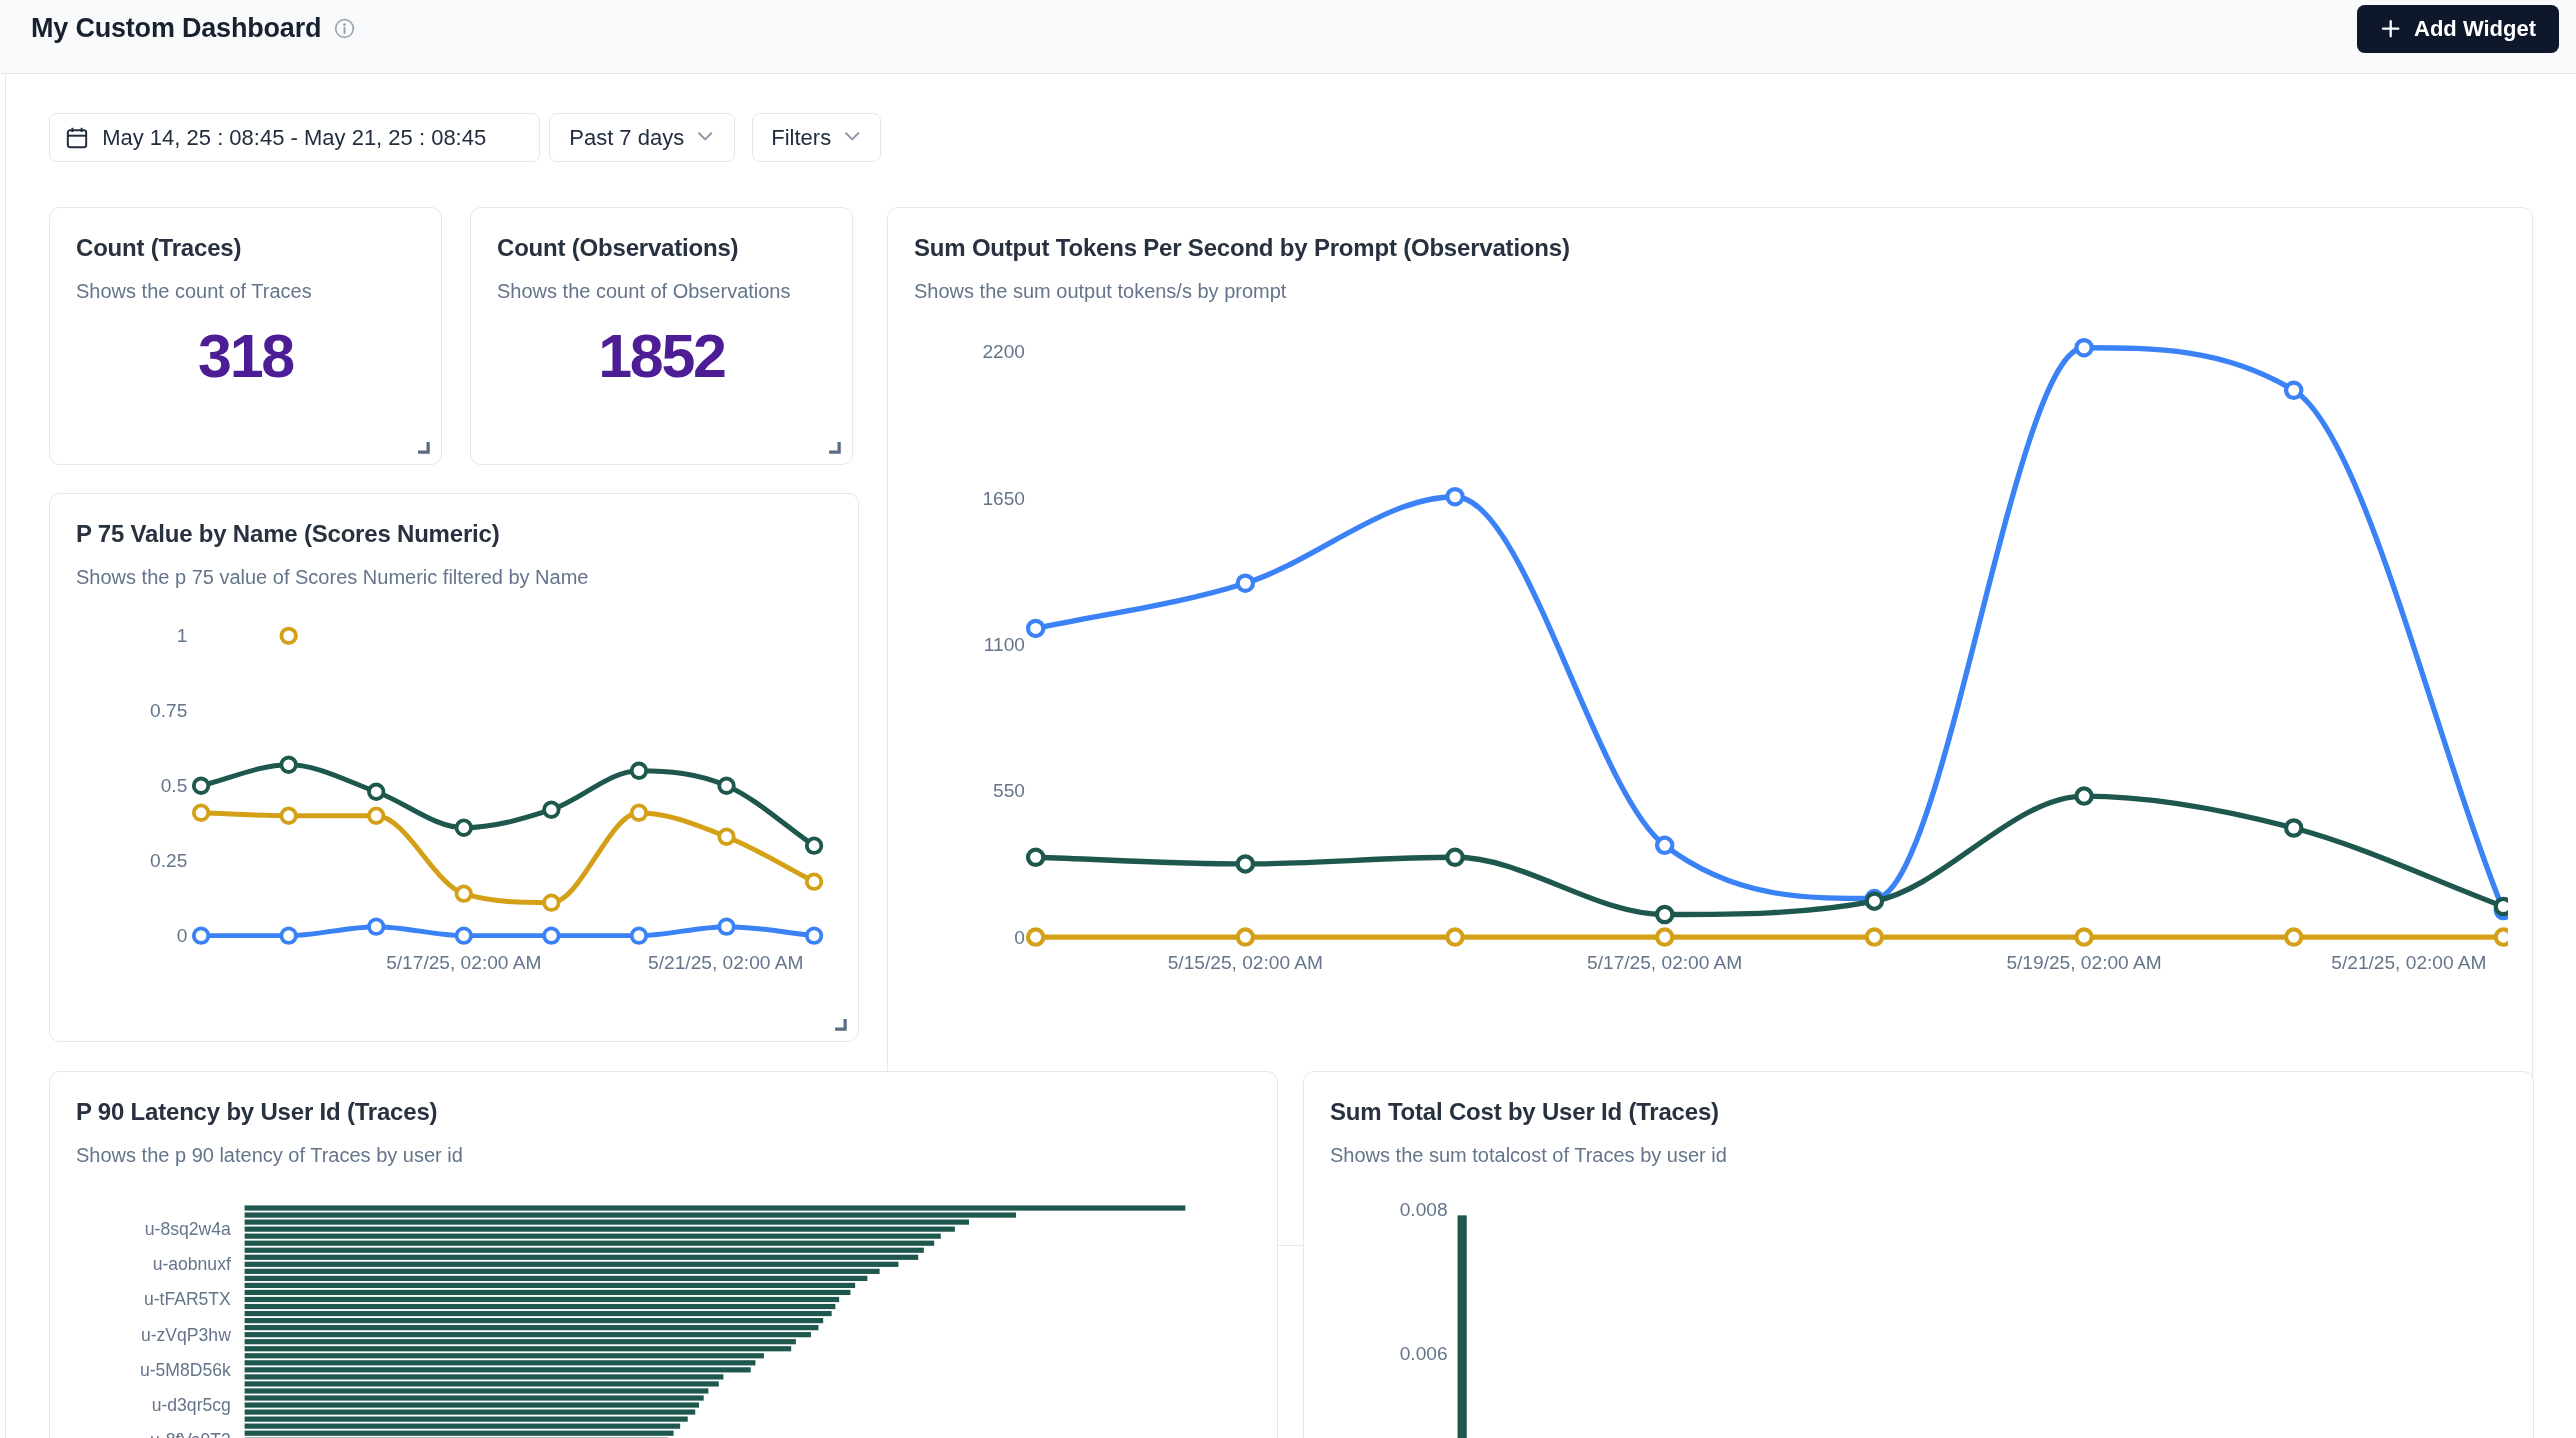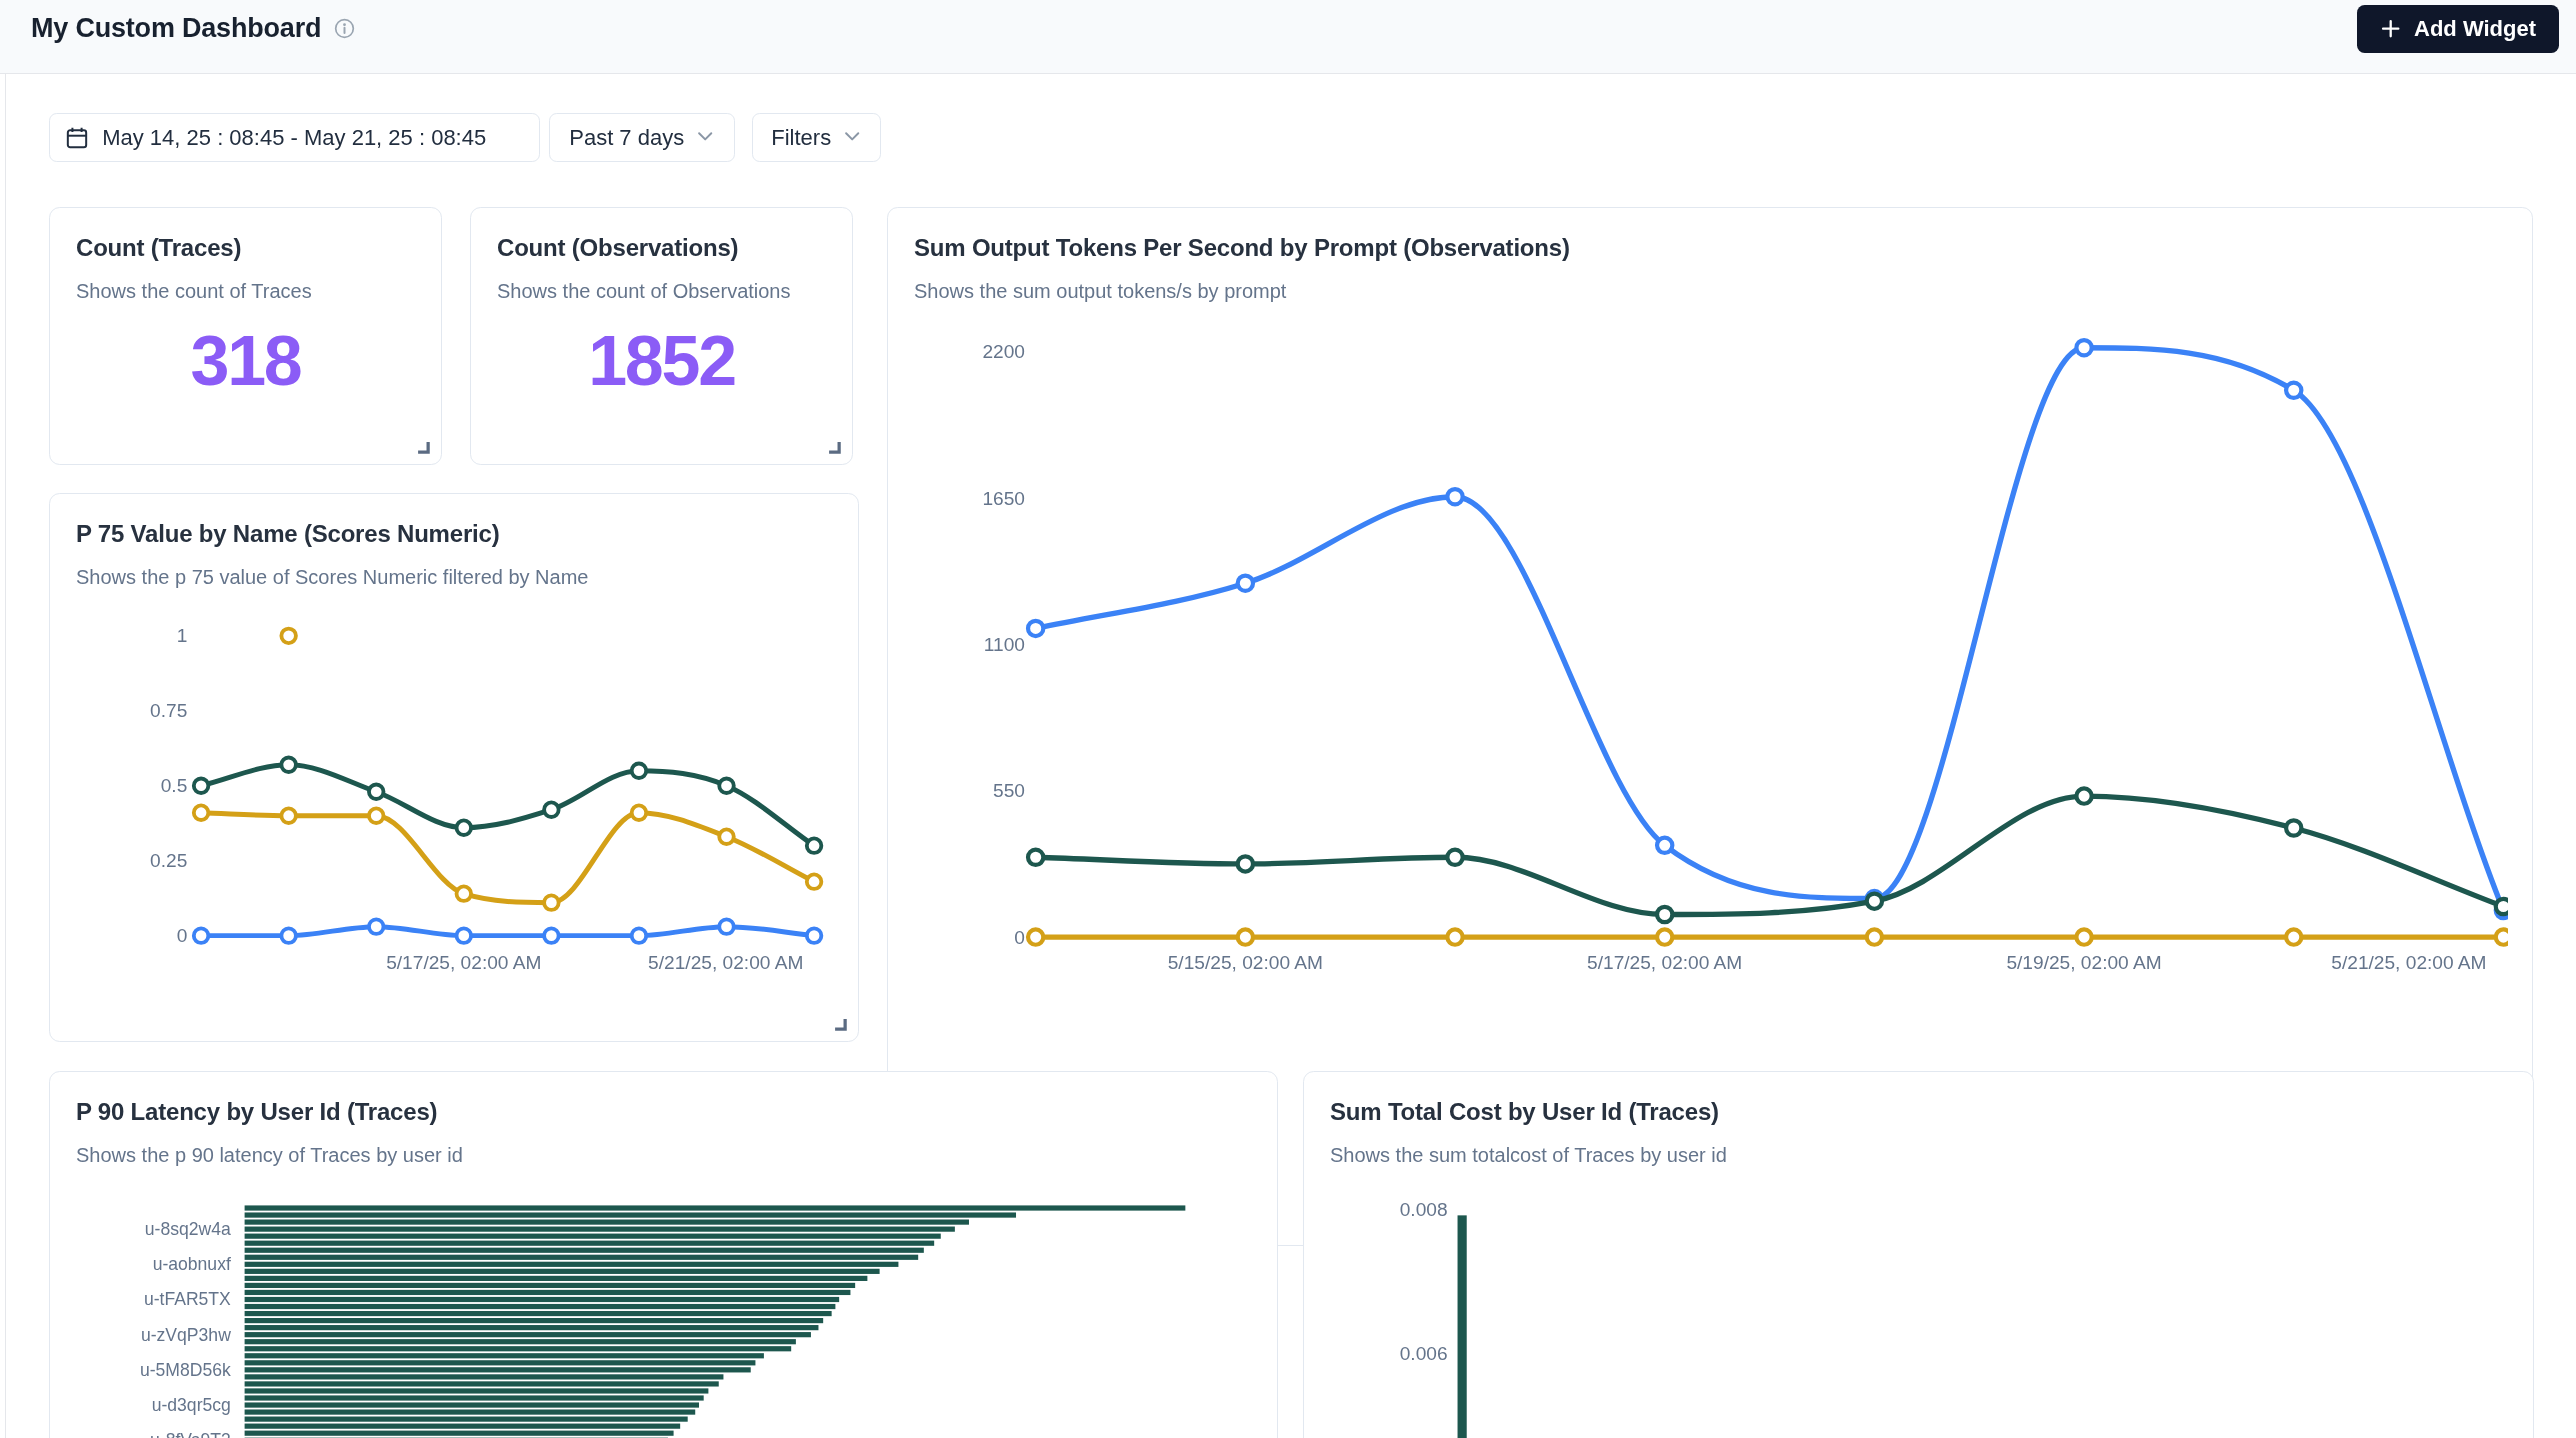--- a/index.html
+++ b/index.html
@@ -45,21 +45,21 @@
   .card h2 { margin:4.6px 0 0 0; font-size:24px; font-weight:600; color:#27313f; letter-spacing:-0.2px; }
   .card .sub { margin:18.4px 0 0 0; font-size:20px; color:#64748b; }
   #card-count-traces { left:49px;  top:207px;  width:393px;  height:258px; }
   #card-count-obs    { left:470px; top:207px;  width:383px;  height:258px; }
   #card-tokens       { left:887px;top:207px;  width:1646px; height:1039px; }
   #card-p75          { left:49px;  top:493px;  width:810px; height:549px; }
   #card-p90          { left:49px;  top:1071px; width:1229px; height:796px; }
   #card-cost         { left:1303px;top:1071px; width:1231px; height:796px; }
 
   .big-num {
-    text-align:center; font-size:70px; font-weight:700; color:#8b5cf6;
+    text-align:center; font-size:61px; font-weight:700; color:#4c1d95;
     letter-spacing:-2.3px; margin-top:23px; line-height:1;
   }
 
   .chart { position:absolute; left:26px; }
   #tokens-chart { top:103px; }
   #p75-chart    { top:99px; }
   #p90-chart    { top:99px; }
   #cost-chart   { top:99px; }
 
   .resize { position:absolute; right:9.2px; bottom:7.7px; cursor:nwse-resize; }

